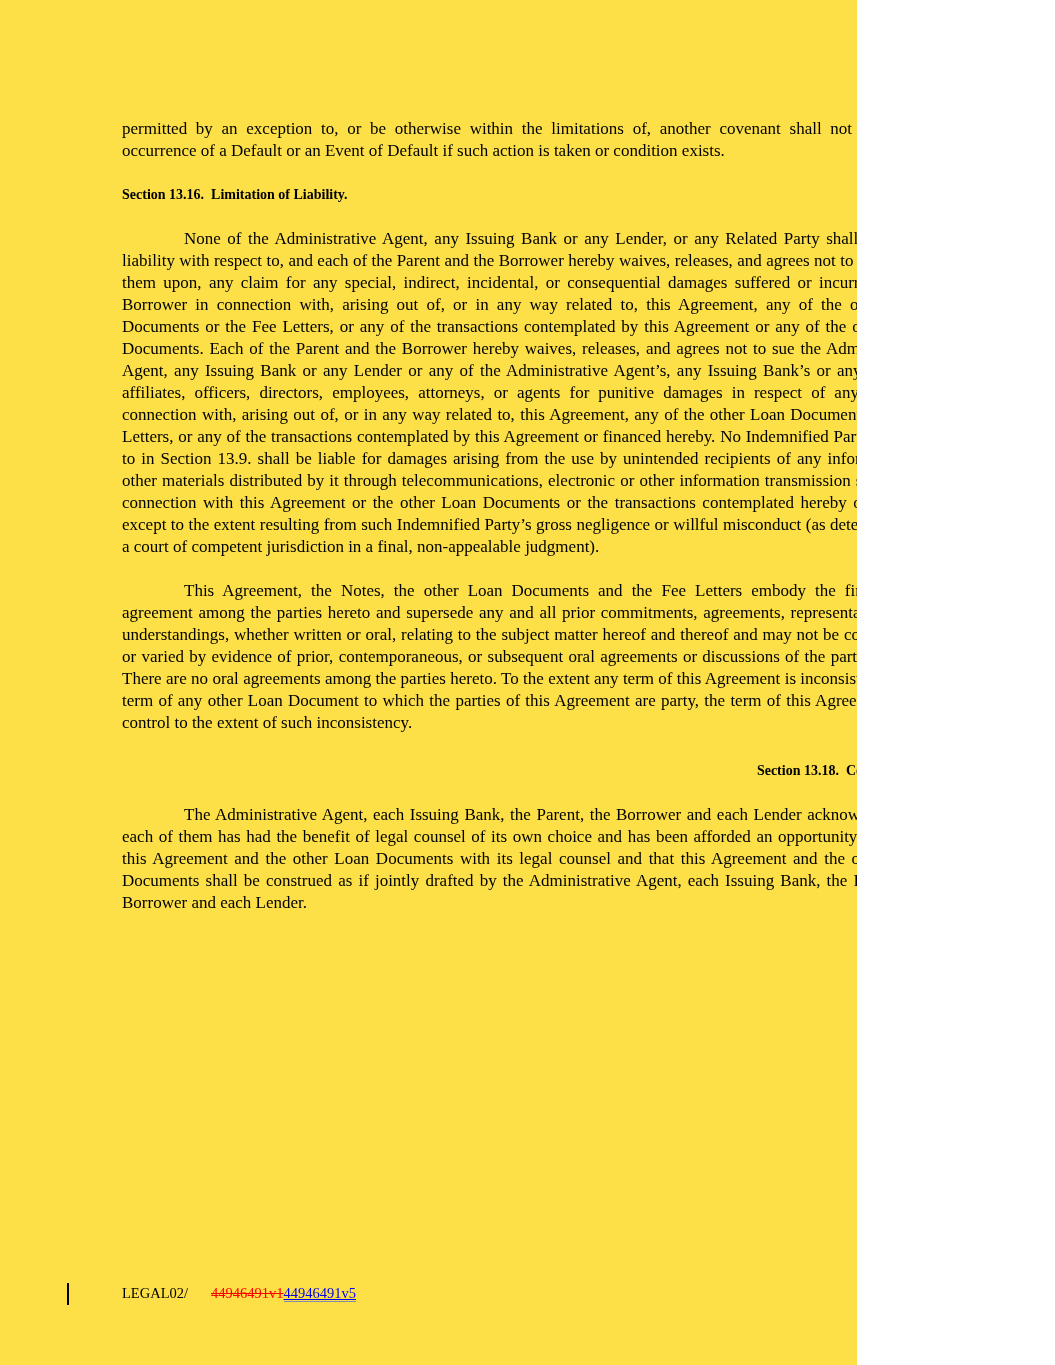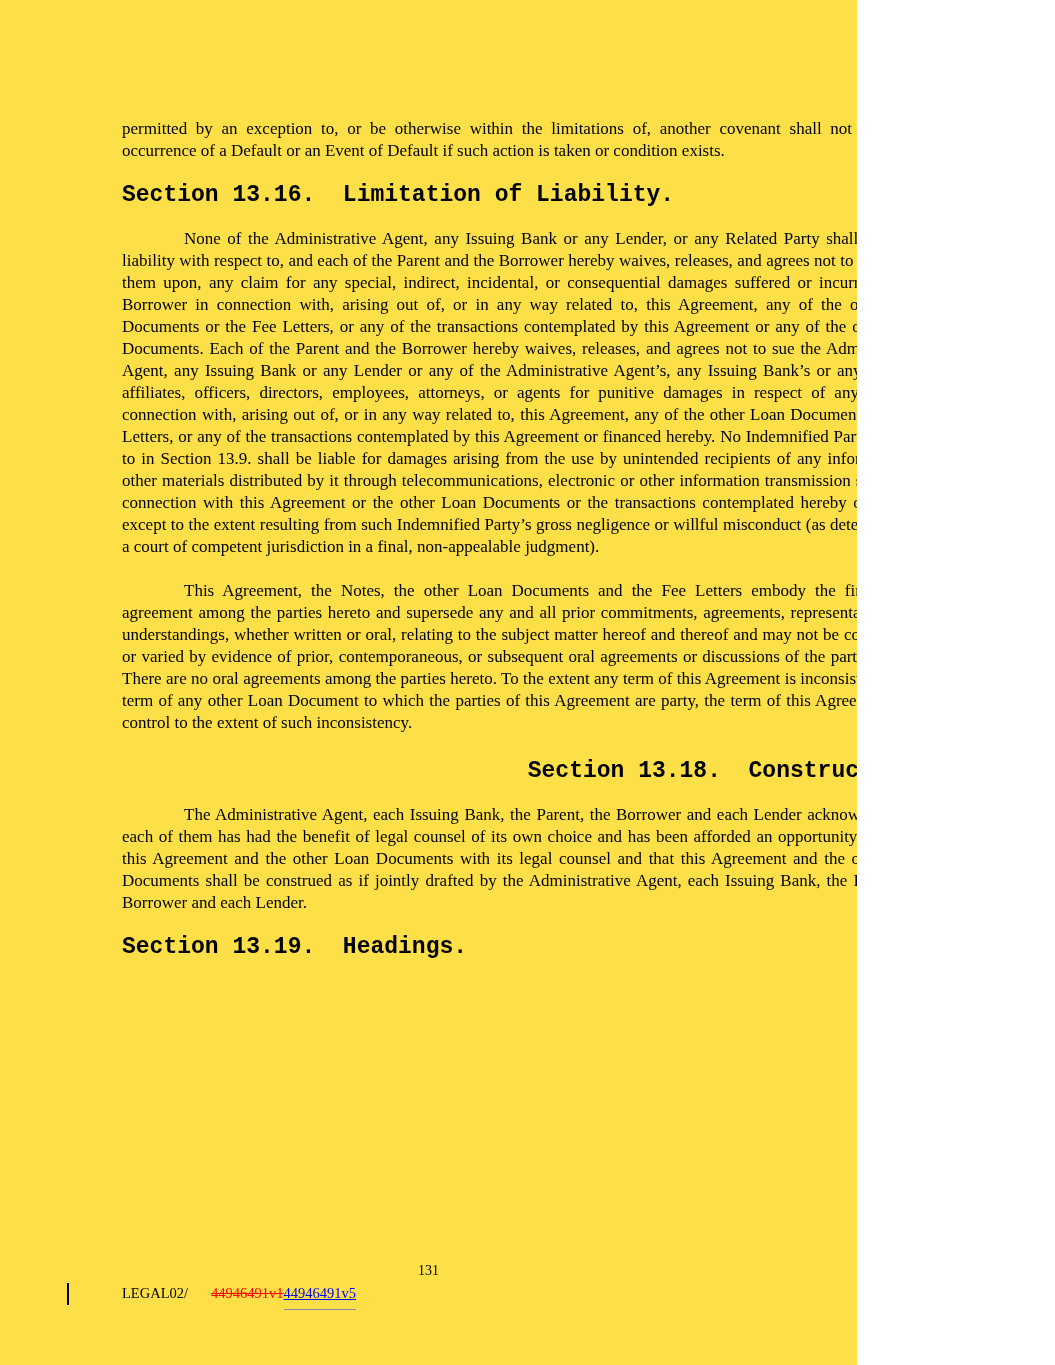--- a/index.html
+++ b/index.html
@@ -25,26 +25,25 @@
   .para {
     font-size: 17px;
     line-height: 22px;
     text-align: justify;
     margin: 0 0 22px 0;
   }
   .indent {
     text-indent: 62px;
   }
   .heading {
-    font-size: 23px;
+    font-size: 14px;
     line-height: 22px;
     font-weight: bold;
     margin: 12px 0 22px 0;
     white-space: pre-wrap;
-    font-family: Liberation Mono, monospace;
   }
   .gap-before {
     margin-top: 26px;
     text-align: right;
   }
   .page-number {
     position: absolute;
     top: 1262px;
     left: 0;
     width: 100%;
@@ -62,21 +61,21 @@
   }
   .footer-id .deleted {
     color: #ff0000;
     text-decoration: line-through;
     margin-left: 23px;
   }
   .footer-id .inserted {
     color: #0000ee;
     text-decoration: underline;
     border-bottom: 1px solid #8888aa;
-    padding-bottom: 8px;
+    padding-bottom: 0px;
   }
   .change-bar {
     position: absolute;
     left: 67px;
     top: 1283px;
     width: 2px;
     height: 22px;
     background: #000000;
   }
 </style>
@@ -93,26 +92,24 @@
 
     <p class="para indent">None of the Administrative Agent, any Issuing Bank or any Lender, or any Related Party shall have any liability with respect to, and each of the Parent and the Borrower hereby waives, releases, and agrees not to sue any of them upon, any claim for any special, indirect, incidental, or consequential damages suffered or incurred by the Borrower in connection with, arising out of, or in any way related to, this Agreement, any of the other Loan Documents or the Fee Letters, or any of the transactions contemplated by this Agreement or any of the other Loan Documents.  Each of the Parent and the Borrower hereby waives, releases, and agrees not to sue the Administrative Agent, any Issuing Bank or any Lender or any of the Administrative Agent’s, any Issuing Bank’s or any Lender’s affiliates, officers, directors, employees, attorneys, or agents for punitive damages in respect of any claim in connection with, arising out of, or in any way related to, this Agreement, any of the other Loan Documents, the Fee Letters, or any of the transactions contemplated by this Agreement or financed hereby.  No Indemnified Party referred to in Section 13.9. shall be liable for damages arising from the use by unintended recipients of any information or other materials distributed by it through telecommunications, electronic or other information transmission systems in connection with this Agreement or the other Loan Documents or the transactions contemplated hereby or thereby, except to the extent resulting from such Indemnified Party’s gross negligence or willful misconduct (as determined by a court of competent jurisdiction in a final, non-appealable judgment).</p>
 
 
     <p class="para indent">This Agreement, the Notes, the other Loan Documents and the Fee Letters embody the final, entire agreement among the parties hereto and supersede any and all prior commitments, agreements, representations, and understandings, whether written or oral, relating to the subject matter hereof and thereof and may not be contradicted or varied by evidence of prior, contemporaneous, or subsequent oral agreements or discussions of the parties hereto.  There are no oral agreements among the parties hereto.  To the extent any term of this Agreement is inconsistent with a term of any other Loan Document to which the parties of this Agreement are party, the term of this Agreement shall control to the extent of such inconsistency.</p>
 
     <p class="heading gap-before">Section 13.18.  Construction.</p>
 
     <p class="para indent">The Administrative Agent, each Issuing Bank, the Parent, the Borrower and each Lender acknowledge that each of them has had the benefit of legal counsel of its own choice and has been afforded an opportunity to review this Agreement and the other Loan Documents with its legal counsel and that this Agreement and the other Loan Documents shall be construed as if jointly drafted by the Administrative Agent, each Issuing Bank, the Parent, the Borrower and each Lender.</p>
 
-    <p class="heading">Section 13.19.  Headings.</p>
 
 
   </div>
 
-  <div class="page-number">131</div>
 
   <div class="change-bar"></div>
 
   <div class="footer-id">
     <span class="prefix">LEGAL02/</span><span class="deleted">44946491v1</span><span class="inserted">44946491v5</span>
   </div>
 
 </div>
 
 </body></html>

